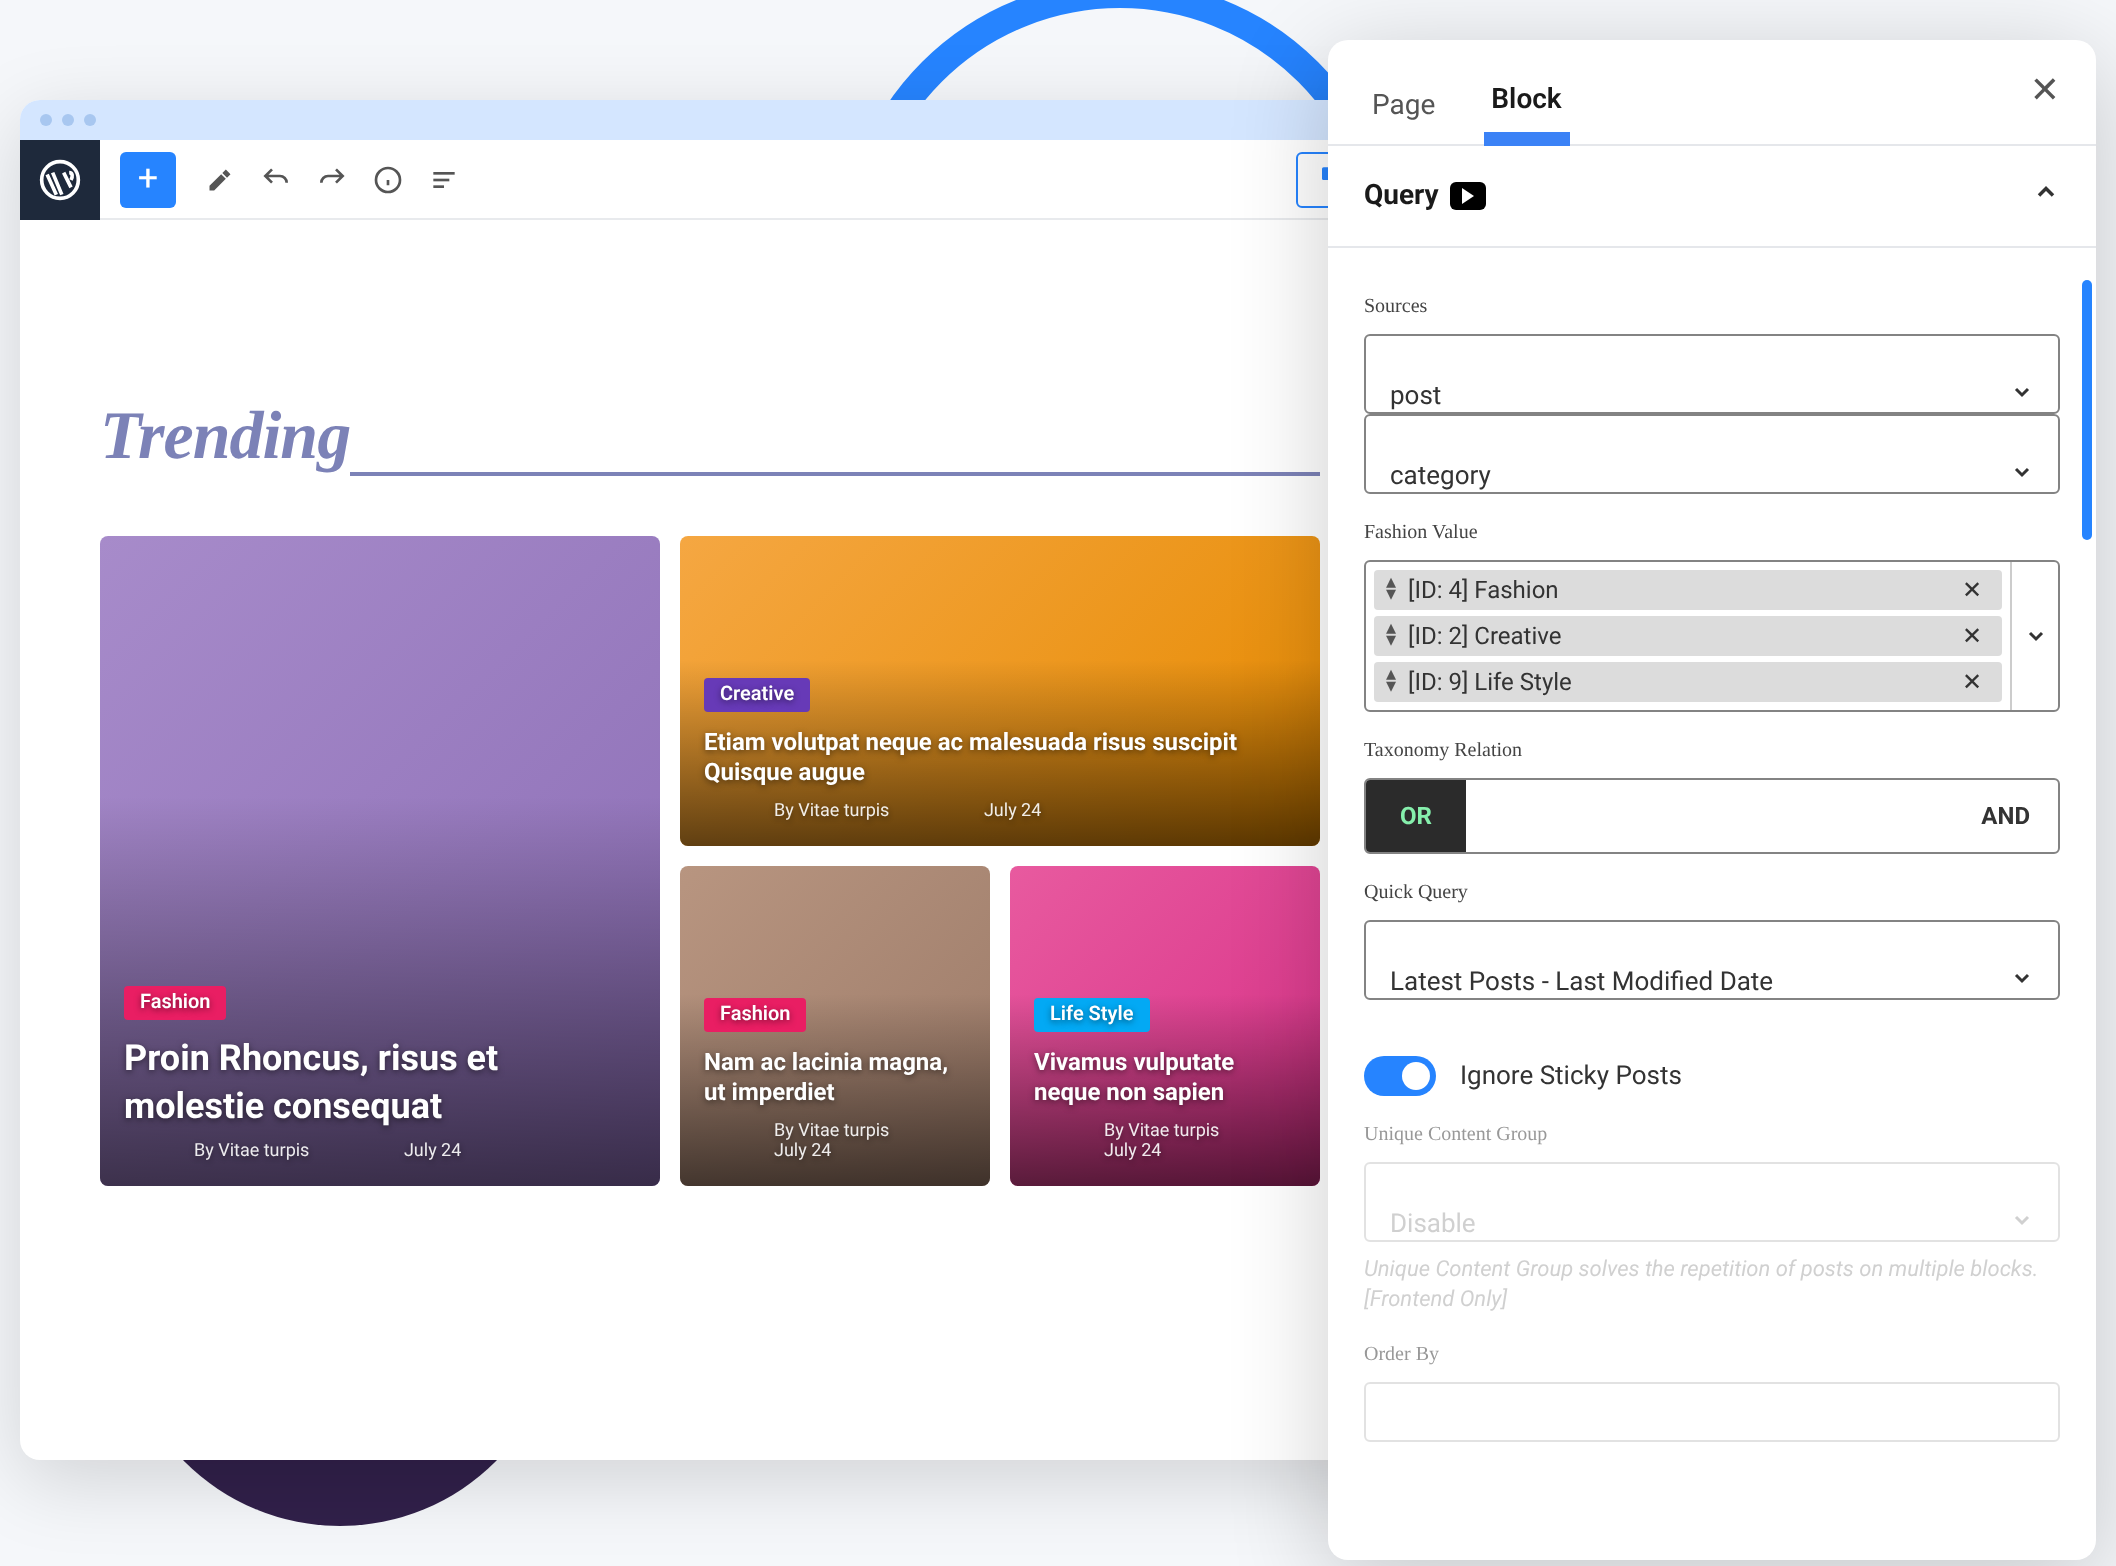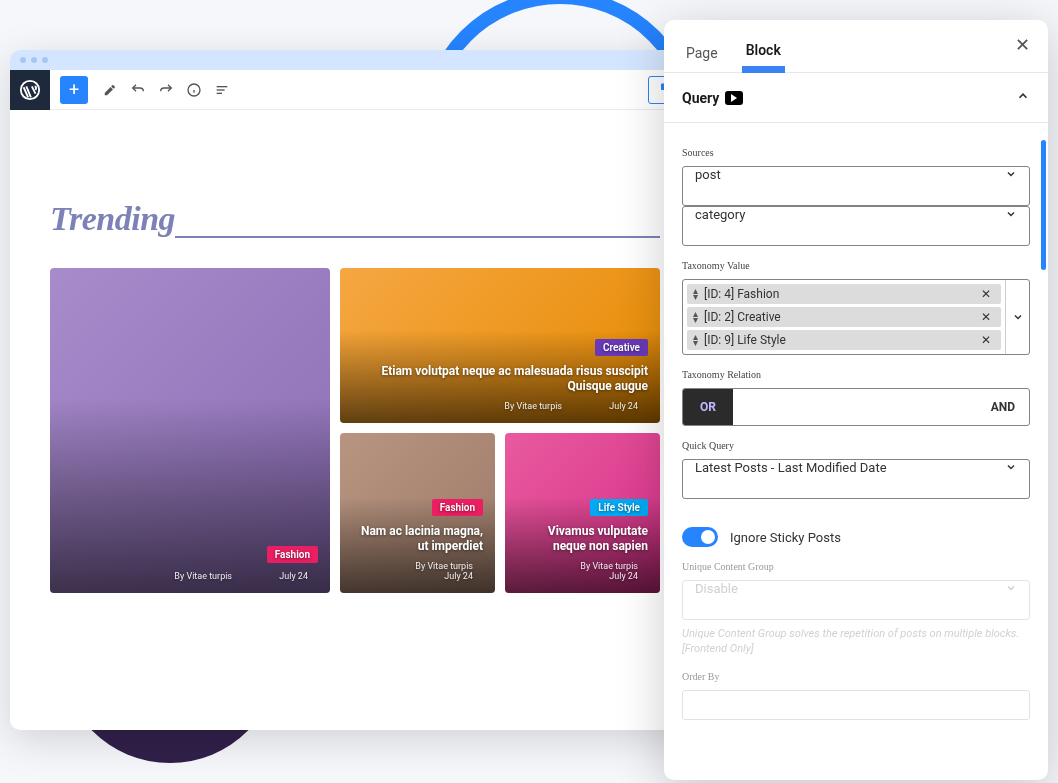--- a/index.html
+++ b/index.html
@@ -31,21 +31,21 @@
 .col-right { flex: 1; display: flex; flex-direction: column; gap: 10px; }
 .row2 { display: flex; gap: 10px; }
 
 .card { position: relative; border-radius: 4px; overflow: hidden; color: #fff; background-size: cover; background-position: center; }
 .card-hero { height: 325px; background: linear-gradient(135deg, #a78bca 0%, #8b6db5 100%); }
 .card-top { height: 155px; background: linear-gradient(135deg, #f5a742 0%, #e68a00 100%); }
 .card-sm { width: 50%; height: 160px; }
 .card-sm1 { background: linear-gradient(135deg, #b89580 0%, #9b7a68 100%); }
 .card-sm2 { background: linear-gradient(135deg, #e85a9f 0%, #d73087 100%); }
 
-.card-inner { position: absolute; left: 12px; right: 12px; bottom: 12px; text-shadow: 0 1px 3px rgba(0,0,0,0.5); text-align: right; }
+.card-inner { position: absolute; left: 12px; right: 12px; bottom: 12px; text-shadow: 0 1px 3px rgba(0,0,0,0.5); }
 .card-tag { display: inline-block; padding: 3px 8px; font-size: 10px; font-weight: 600; border-radius: 2px; margin-bottom: 8px; }
 .tag-fashion { background: #e91e63; }
 .tag-creative { background: #673ab7; }
 .tag-lifestyle { background: #03a9f4; }
 .card-title { font-size: 12px; font-weight: 700; line-height: 1.3; margin-bottom: 6px; }
 .card-hero .card-title { font-size: 18px; }
 .card-meta { font-size: 9px; opacity: 0.9; }
 .card-meta span { margin-right: 10px; padding-left: 35px; }
 
 .card::before { content:""; position:absolute; inset:0; background: linear-gradient(180deg, transparent 40%, rgba(0,0,0,0.6) 100%); }
@@ -62,34 +62,34 @@
 .sb-tab.active { color: #1a1a1a; font-weight: 600; border-bottom: 7px solid #3b82f6; margin-bottom: -1px; }
 .sb-close { position: absolute; right: 18px; top: 14px; font-size: 18px; color: #555; cursor: pointer; }
 
 .sb-section-head { display: flex; align-items: center; padding: 16px 18px; font-size: 14px; font-weight: 700; color: #1a1a1a; border-bottom: 1px solid #e5e7eb; justify-content: flex-end; }
 .video-icon { width: 18px; height: 14px; background: #000; border-radius: 3px; margin-left: 6px; position: relative; }
 .video-icon::after { content: ""; position: absolute; left: 6px; top: 3px; border-left: 6px solid #fff; border-top: 4px solid transparent; border-bottom: 4px solid transparent; }
 .chev-up { margin-left: auto; }
 
 .sb-body { padding: 10px 18px 20px; }
 .sb-label { font-size: 10px; color: #444; margin: 14px 0 8px; font-family: Liberation Serif, serif; }
-.sb-select { width: 100%; height: 40px; border: 1px solid #838383; border-radius: 3px; padding: 0 12px; display: flex; align-items: flex-start; justify-content: space-between; font-size: 13px; color: #333; background: #fff; cursor: pointer; }
+.sb-select { width: 100%; height: 40px; border: 1px solid #838383; border-radius: 3px; padding: 0 12px; display: flex; align-items: flex-end; justify-content: space-between; font-size: 13px; color: #333; background: #fff; cursor: pointer; }
 .sb-select.disabled { color: #aaa; border-color: #ccc; }
 .chev { font-size: 14px; color: #555; }
 
 .tax-box { border: 1px solid #838383; border-radius: 3px; display: flex; }
 .tax-list { flex: 1; padding: 4px; display: flex; flex-direction: column; gap: 3px; }
 .tax-item { background: #dcdcdc; border-radius: 2px; padding: 3px 6px; display: flex; align-items: center; font-size: 12px; color: #333; }
 .tax-sort { display: flex; flex-direction: column; margin-right: 6px; line-height: 6px; font-size: 10px; color: #555; }
 .tax-remove { margin-left: auto; font-size: 12px; cursor: pointer; padding: 0 4px; }
 .tax-expand { width: 24px; border-left: 1px solid #ccc; display: flex; align-items: center; justify-content: center; cursor: pointer; }
 
 .seg-control { display: flex; border: 1px solid #838383; border-radius: 3px; overflow: hidden; height: 38px; }
 .seg-opt { flex: 1; display: flex; align-items: center; justify-content: center; font-size: 12px; font-weight: 700; cursor: pointer; }
-.seg-opt.active { background: #2b2b2b; color: #c4b5fd; flex: 0 0 50px; }
+.seg-opt.active { background: #2b2b2b; color: #86efac; flex: 0 0 50px; }
 .seg-opt.inactive { color: #333; }
 
 .toggle-row { display: flex; align-items: center; gap: 12px; margin-top: 28px; }
 .toggle { width: 36px; height: 20px; background: #2684ff; border-radius: 10px; position: relative; cursor: pointer; }
 .toggle::after { content: ""; position: absolute; width: 14px; height: 14px; background: #fff; border-radius: 50%; top: 3px; right: 3px; }
 .toggle-label { font-size: 13px; color: #333; }
 
 .sb-hint { font-size: 11px; color: #aaa; font-style: italic; margin-top: 6px; line-height: 1.4; }
 .faded { opacity: 0.55; }
 </style>
@@ -153,20 +153,21 @@
     <div class="trending-head">
       <div class="trending-title">Trending</div>
       <div class="trending-line"></div>
     </div>
 
     <div class="grid">
       <div class="col-left">
         <div class="card card-hero">
           <div class="card-inner">
             <span class="card-tag tag-fashion">Fashion</span>
+            <div class="card-title">Proin Rhoncus, risus et molestie consequat</div>
             <div class="card-meta">
               <span>By Vitae turpis</span>
               <span>July 24</span>
             </div>
           </div>
         </div>
       </div>
       <div class="col-right">
         <div class="card card-top">
           <div class="card-inner">
@@ -231,21 +232,21 @@
             </svg></span>
       </div>
 
       <div class="sb-select">
         <span>category</span>
         <span class="chev"><svg width="12" height="12" viewBox="0 0 24 24" fill="none" stroke="#333" stroke-width="3">
               <path d="M6 9l6 6 6-6"></path>
             </svg></span>
       </div>
 
-      <div class="sb-label">Taxonomy Value</div>
+      <div class="sb-label">Fashion Value</div>
       <div class="tax-box">
         <div class="tax-list">
           <div class="tax-item">
             <span class="tax-sort">
                 <span>▴</span>
                 <span>▾</span>
               </span>
             <span>[ID: 4] Fashion</span>
             <span class="tax-remove">✕</span>
           </div>

